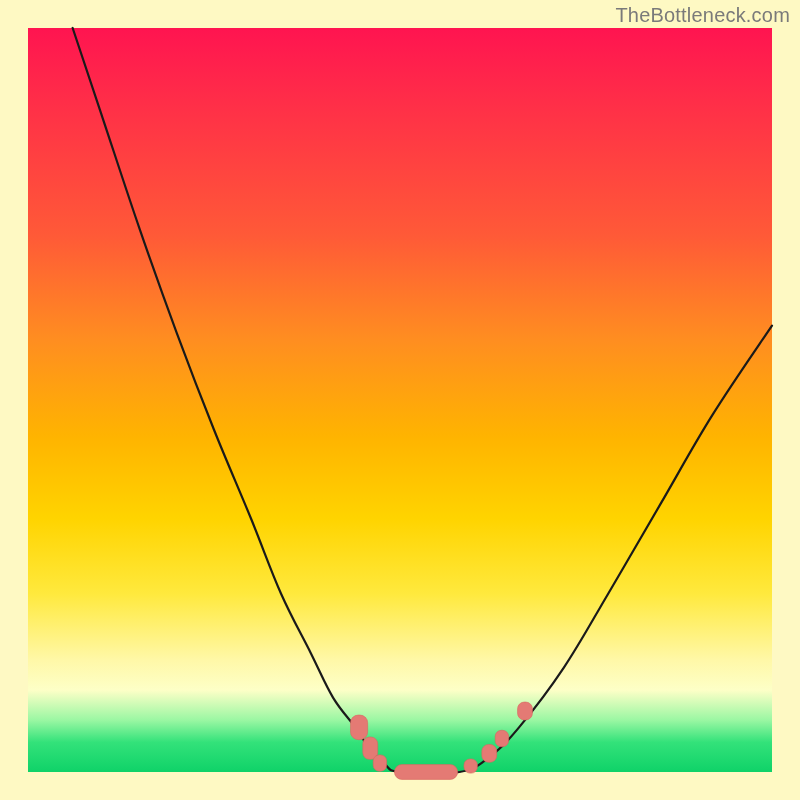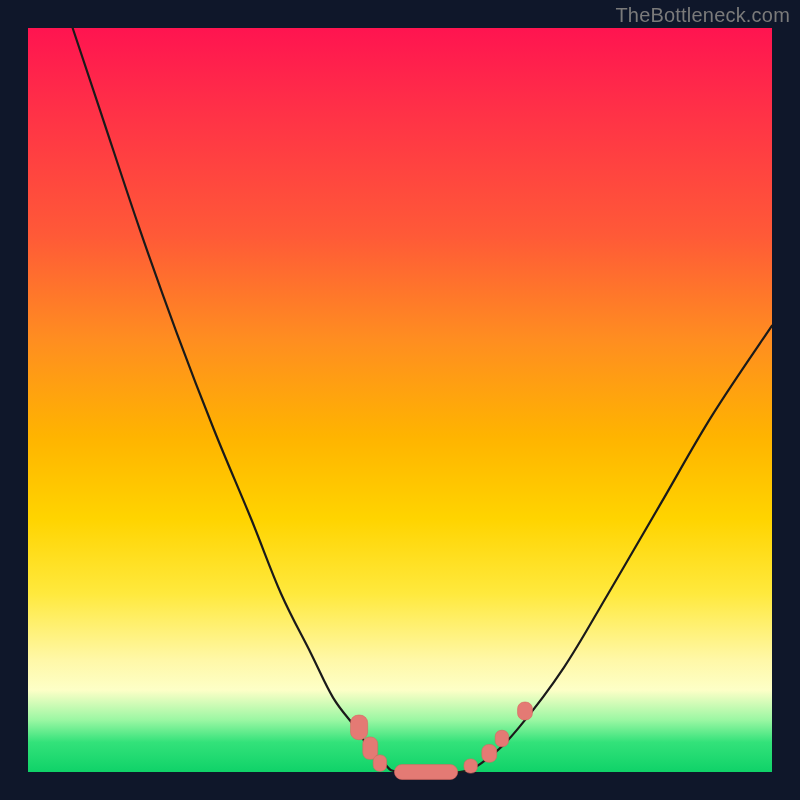--- a/index.html
+++ b/index.html
@@ -10,21 +10,21 @@
     background: #000;
     overflow: hidden;
     font-family: Arial, Helvetica, sans-serif;
   }
   .frame {
     position: absolute;
     left: 0;
     top: 0;
     width: 800px;
     height: 800px;
-    background: #0f172a;
+    background: #fef9c3;
   }
   .plot {
     position: absolute;
     left: 28px;
     top: 28px;
     width: 744px;
     height: 744px;
     
     background: linear-gradient(
       to bottom,

